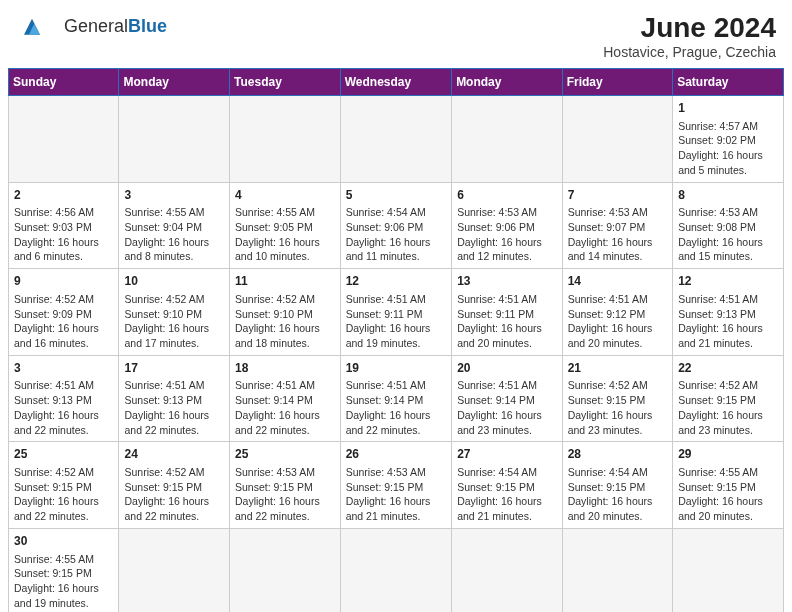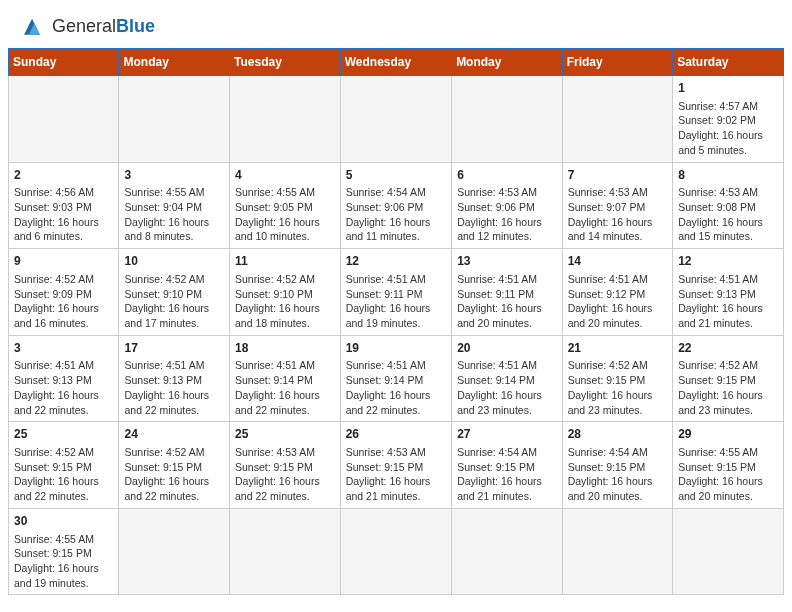--- a/index.html
+++ b/index.html
@@ -12,21 +12,21 @@
     }
     .header {
       display: flex;
       justify-content: space-between;
       align-items: flex-start;
       padding: 12px 16px 8px 16px;
     }
     .logo {
       display: flex;
       align-items: center;
-      gap: 4px;
+      gap: 16px;
     }
     .logo-icon {
       width: 32px;
       height: 28px;
     }
     .title-block {
       text-align: right;
     }
     .month-year {
       font-size: 28px;
@@ -37,21 +37,21 @@
       font-size: 14px;
       color: #444;
     }
     .calendar {
       width: 100%;
       border-collapse: collapse;
       border: 1px solid #ccc;
       margin: 0 0 0 0;
     }
     .calendar th {
-      background: #c2410c;
+      background: #701a75;
       color: #fff;
       padding: 6px 4px;
       text-align: left;
       font-size: 12px;
       font-weight: bold;
       border: 1px solid #2a6dbd;
     }
     .calendar td {
       vertical-align: top;
       padding: 4px 5px;
@@ -85,20 +85,24 @@
 
 <div class="header">
   <div class="logo">
     <svg class="logo-icon" viewBox="0 0 40 34" xmlns="http://www.w3.org/2000/svg">
       <polygon points="10,28 20,8 30,28" fill="#1a6baa"></polygon>
       <polygon points="16,28 23,14 30,28" fill="#4da6e0"></polygon>
     </svg>
     <div>
       <span style="font-size:18px;font-weight:normal;color:#333;">General</span><span style="font-size:18px;font-weight:bold;color:#1a6baa;">Blue</span>
     </div>
+  </div>
+  <div class="title-block">
+    <div class="month-year">June 2024</div>
+    <div class="location">Hostavice, Prague, Czechia</div>
   </div>
 </div>
 
 <div class="wrapper">
   <table class="calendar">
     <thead>
       <tr>
         <th>Sunday</th>
         <th>Monday</th>
         <th>Tuesday</th>

